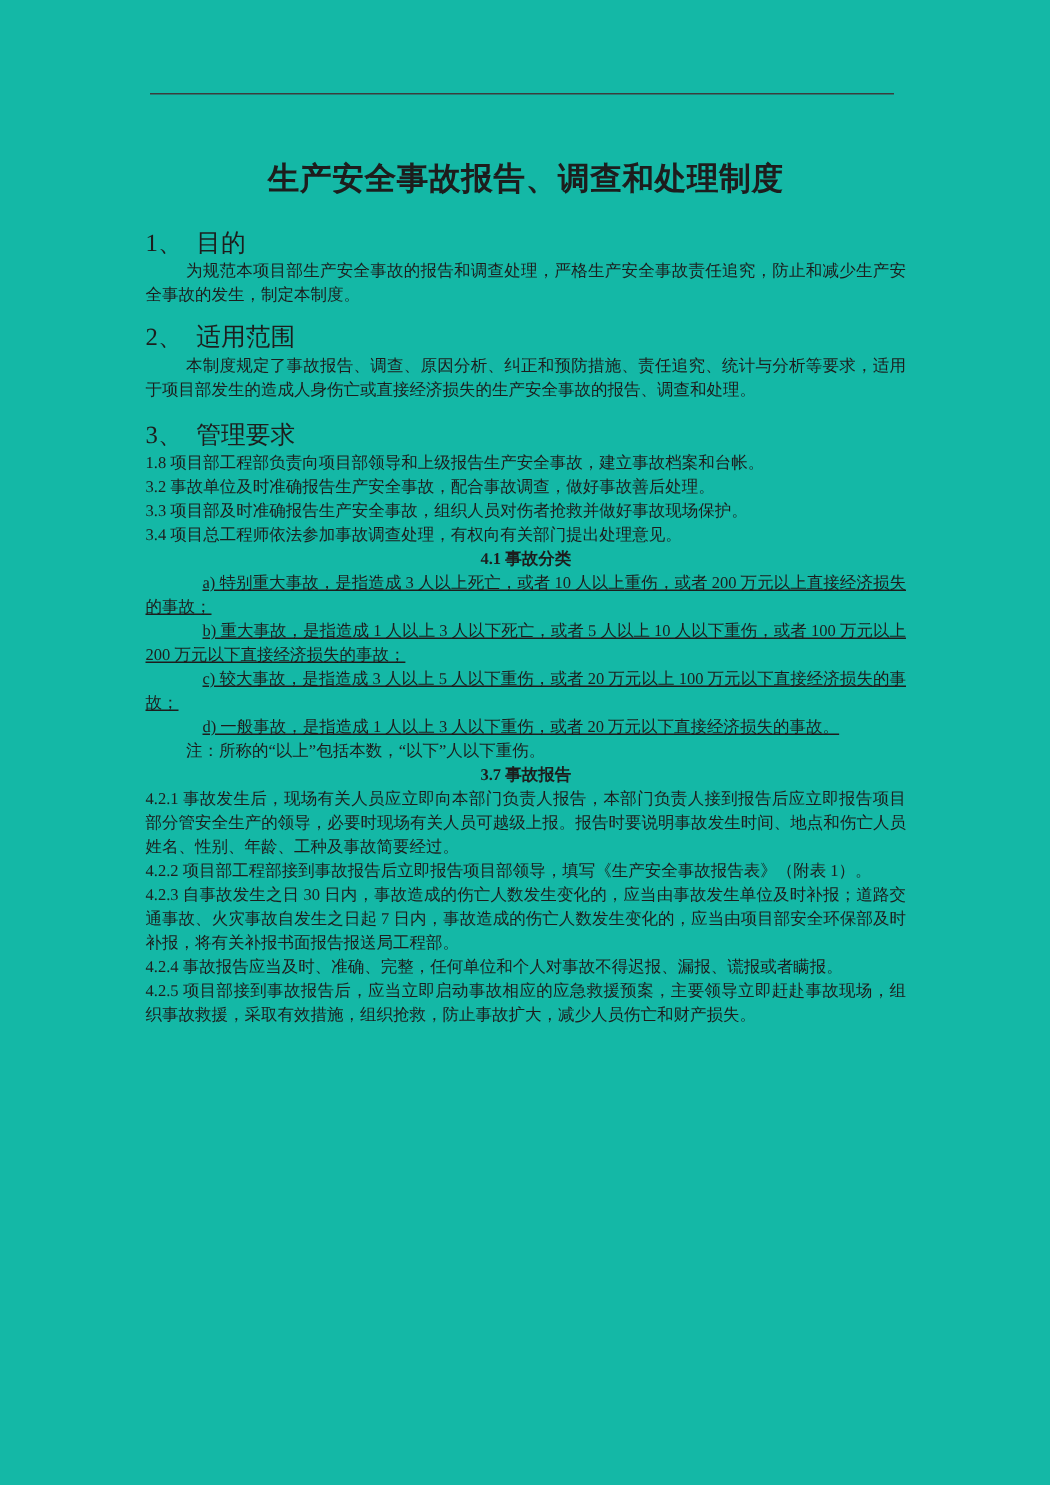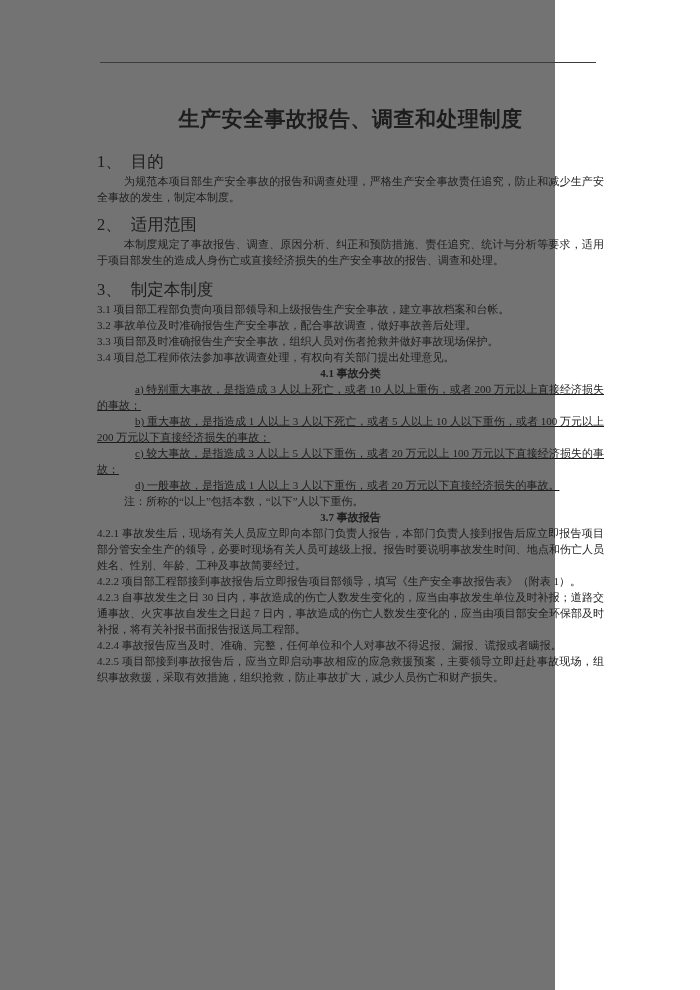--- a/index.html
+++ b/index.html
@@ -5,22 +5,22 @@
   html, body { margin: 0; padding: 0; }
   body {
     width: 700px; height: 990px;
     background: #ffffff;
     font-family: "Liberation Serif", "DejaVu Serif", serif;
     color: #1d1d1d;
     overflow: hidden;
   }
   .page {
     position: relative;
-    width: 555px; height: 990px;
-    background: #737373;
+    width: 700px; height: 990px;
+    background: #14b8a6;
   }
   .header-rule {
     position: absolute;
     left: 100px; top: 62px;
     width: 496px; height: 0;
     border-top: 1.5px solid #3c3c3c;
   }
   .content {
     position: absolute;
     left: 97px; top: 104px;
@@ -76,23 +76,23 @@
       <span class="sec-num">1、</span><span>目的</span>
     </h2>
     <p class="body ind2 mt-p1">为规范本项目部生产安全事故的报告和调查处理，严格生产安全事故责任追究，防止和减少生产安全事故的发生，制定本制度。</p>
 
     <h2 class="sec mt-h2">
       <span class="sec-num">2、</span><span>适用范围</span>
     </h2>
     <p class="body ind2 mt-p2">本制度规定了事故报告、调查、原因分析、纠正和预防措施、责任追究、统计与分析等要求，适用于项目部发生的造成人身伤亡或直接经济损失的生产安全事故的报告、调查和处理。</p>
 
     <h2 class="sec mt-h3">
-      <span class="sec-num">3、</span><span>制定本制度</span>
+      <span class="sec-num">3、</span><span>管理要求</span>
     </h2>
-    <p class="body mt-p3">3.1 项目部工程部负责向项目部领导和上级报告生产安全事故，建立事故档案和台帐。</p>
+    <p class="body mt-p3">1.8 项目部工程部负责向项目部领导和上级报告生产安全事故，建立事故档案和台帐。</p>
     <p class="body">3.2 事故单位及时准确报告生产安全事故，配合事故调查，做好事故善后处理。</p>
     <p class="body">3.3 项目部及时准确报告生产安全事故，组织人员对伤者抢救并做好事故现场保护。</p>
     <p class="body">3.4 项目总工程师依法参加事故调查处理，有权向有关部门提出处理意见。</p>
 
 
     <h3 class="sub mt-sub">4.1 事故分类</h3>
     <p class="body ind3">a) 特别重大事故，是指造成 3 人以上死亡，或者 10 人以上重伤，或者 200 万元以上直接经济损失的事故；</p>
     <p class="body ind3">b) 重大事故，是指造成 1 人以上 3 人以下死亡，或者 5 人以上 10 人以下重伤，或者 100 万元以上 200 万元以下直接经济损失的事故；</p>
     <p class="body ind3">c) 较大事故，是指造成 3 人以上 5 人以下重伤，或者 20 万元以上 100 万元以下直接经济损失的事故；</p>
     <p class="body ind3">d) 一般事故，是指造成 1 人以上 3 人以下重伤，或者 20 万元以下直接经济损失的事故。</p>

